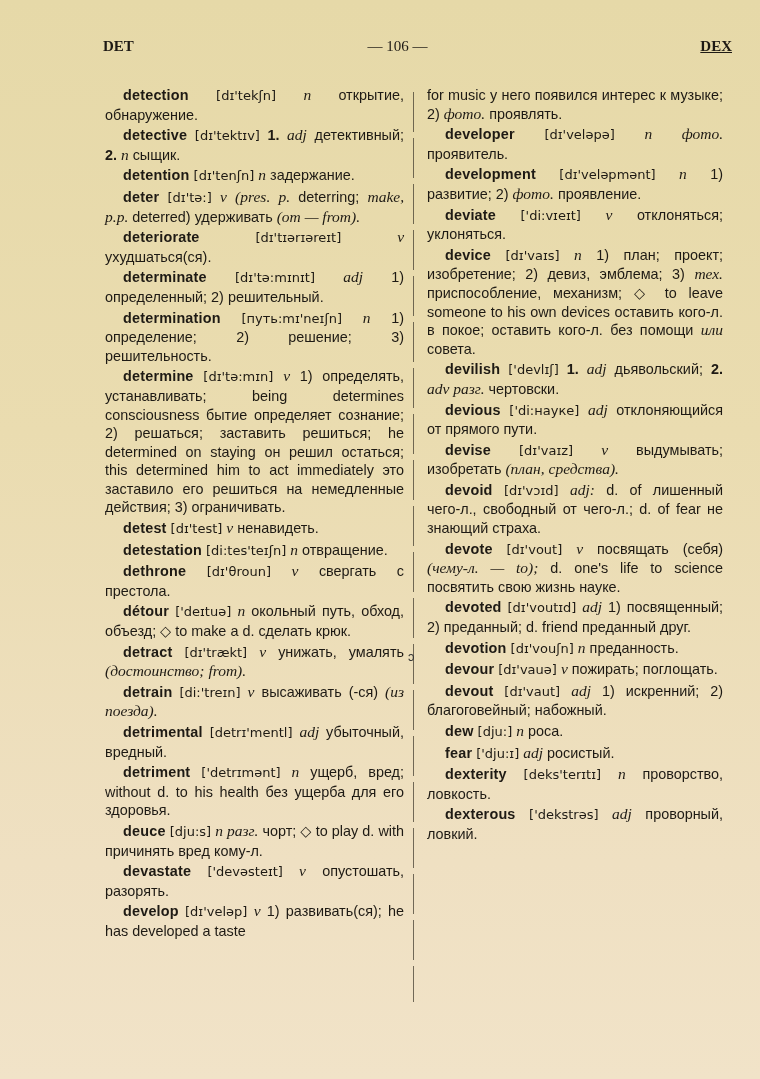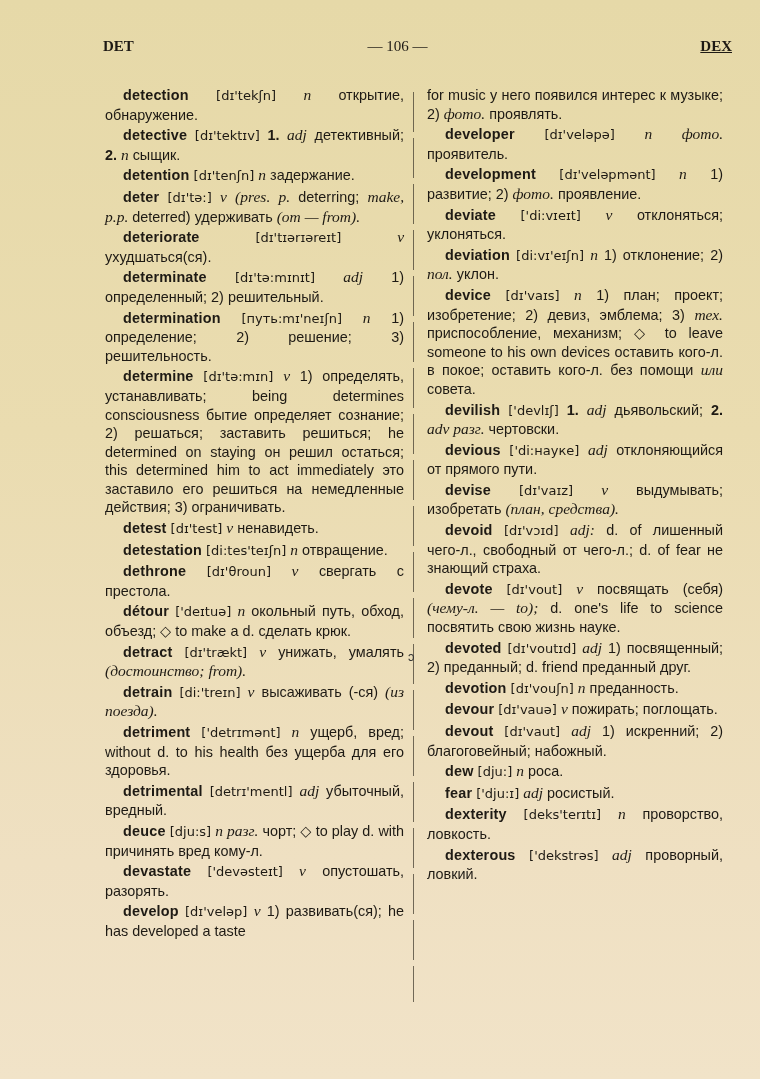--- a/index.html
+++ b/index.html
@@ -54,33 +54,32 @@
     <p class="entry"><span class="hw">deteriorate</span> <span class="tr">[dɪ'tɪərɪəreɪt]</span> <span class="it">v</span><span> ухудшаться(ся).</span></p>
     <p class="entry"><span class="hw">determinate</span> <span class="tr">[dɪ'tə:mɪnɪt]</span> <span class="it">adj</span><span> 1) определенный; 2) решительный.</span></p>
     <p class="entry"><span class="hw">determination</span> <span class="tr">[путь:mɪ'neɪʃn]</span> <span class="it">n</span><span> 1) определение; 2) решение; 3) решительность.</span></p>
     <p class="entry"><span class="hw">determine</span> <span class="tr">[dɪ'tə:mɪn]</span> <span class="it">v</span><span> 1) определять, устанавливать; being determines consciousness бытие определяет сознание; 2) решаться; заставить решиться; he determined on staying он решил остаться; this determined him to act immediately это заставило его решиться на немедленные действия; 3) ограничивать.</span></p>
     <p class="entry"><span class="hw">detest</span> <span class="tr">[dɪ'test]</span> <span class="it">v</span><span> ненавидеть.</span></p>
     <p class="entry"><span class="hw">detestation</span> <span class="tr">[di:tes'teɪʃn]</span> <span class="it">n</span><span> отвращение.</span></p>
     <p class="entry"><span class="hw">dethrone</span> <span class="tr">[dɪ'θroun]</span> <span class="it">v</span><span> свергать с престола.</span></p>
     <p class="entry"><span class="hw">détour</span> <span class="tr">['deɪtuə]</span> <span class="it">n</span><span> окольный путь, обход, объезд; ◇ to make a d. сделать крюк.</span></p>
     <p class="entry"><span class="hw">detract</span> <span class="tr">[dɪ'trækt]</span> <span class="it">v</span><span> унижать, умалять </span><span class="it">(достоинство; from).</span></p>
     <p class="entry"><span class="hw">detrain</span> <span class="tr">[di:'treɪn]</span> <span class="it">v</span><span> высаживать (-ся) </span><span class="it">(из поезда).</span></p>
+    <p class="entry"><span class="hw">detrimental</span> <span class="tr">[detrɪ'mentl]</span> <span class="it">adj</span><span> убыточный, вредный.</span></p>
     <p class="entry"><span class="hw">detriment</span> <span class="tr">['detrɪmənt]</span> <span class="it">n</span><span> ущерб, вред; without d. to his health без ущерба для его здоровья.</span></p>
-    <p class="entry"><span class="hw">detrimental</span> <span class="tr">[detrɪ'mentl]</span> <span class="it">adj</span><span> убыточный, вредный.</span></p>
     <p class="entry"><span class="hw">deuce</span> <span class="tr">[dju:s]</span> <span class="it">n разг.</span><span> чорт; ◇ to play d. with причинять вред кому-л.</span></p>
     <p class="entry"><span class="hw">devastate</span> <span class="tr">['devəsteɪt]</span> <span class="it">v</span><span> опустошать, разорять.</span></p>
     <p class="entry"><span class="hw">develop</span> <span class="tr">[dɪ'veləp]</span> <span class="it">v</span><span> 1) развивать(ся); he has developed a taste</span></p>
   </div>
 <div class="divider"></div>
 <div class="col right" id="col-right">
     <p class="entry cont"><span>for music у него появился интерес к музыке; 2) </span><span class="it">фото.</span><span> проявлять.</span></p>
     <p class="entry"><span class="hw">developer</span> <span class="tr">[dɪ'veləpə]</span> <span class="it">n фото.</span><span> проявитель.</span></p>
     <p class="entry"><span class="hw">development</span> <span class="tr">[dɪ'veləpmənt]</span> <span class="it">n</span><span> 1) развитие; 2) </span><span class="it">фото.</span><span> проявление.</span></p>
     <p class="entry"><span class="hw">deviate</span> <span class="tr">['di:vɪeɪt]</span> <span class="it">v</span><span> отклоняться; уклоняться.</span></p>
-    <p class="entry"><span class="hw">deviation</span> <span class="tr">[di:vɪ'eɪʃn]</span> <span class="it">n</span><span> 1) отклонение; 2) </span><span class="it">пол.</span><span> уклон.</span></p>
     <p class="entry"><span class="hw">device</span> <span class="tr">[dɪ'vaɪs]</span> <span class="it">n</span><span> 1) план; проект; изобретение; 2) девиз, эмблема; 3) </span><span class="it">тех.</span><span> приспособление, механизм; ◇ to leave someone to his own devices оставить кого-л. в покое; оставить кого-л. без помощи </span><span class="it">или</span><span> совета.</span></p>
     <p class="entry"><span class="hw">devilish</span> <span class="tr">['devlɪʃ]</span> <span class="num"> 1.</span><span class="it"> adj</span><span> дьявольский; </span><span class="num">2.</span><span class="it"> adv разг.</span><span> чертовски.</span></p>
     <p class="entry"><span class="hw">devious</span> <span class="tr">['di:науке]</span> <span class="it">adj</span><span> отклоняющийся от прямого пути.</span></p>
     <p class="entry"><span class="hw">devise</span> <span class="tr">[dɪ'vaɪz]</span> <span class="it">v</span><span> выдумывать; изобретать </span><span class="it">(план, средства).</span></p>
     <p class="entry"><span class="hw">devoid</span> <span class="tr">[dɪ'vɔɪd]</span> <span class="it">adj:</span><span> d. of лишенный чего-л., свободный от чего-л.; d. of fear не знающий страха.</span></p>
     <p class="entry"><span class="hw">devote</span> <span class="tr">[dɪ'vout]</span> <span class="it">v</span><span> посвящать (себя) </span><span class="it">(чему-л. — to);</span><span> d. one's life to science посвятить свою жизнь науке.</span></p>
     <p class="entry"><span class="hw">devoted</span> <span class="tr">[dɪ'voutɪd]</span> <span class="it">adj</span><span> 1) посвященный; 2) преданный; d. friend преданный друг.</span></p>
     <p class="entry"><span class="hw">devotion</span> <span class="tr">[dɪ'vouʃn]</span> <span class="it">n</span><span> преданность.</span></p>
     <p class="entry"><span class="hw">devour</span> <span class="tr">[dɪ'vauə]</span> <span class="it">v</span><span> пожирать; поглощать.</span></p>
     <p class="entry"><span class="hw">devout</span> <span class="tr">[dɪ'vaut]</span> <span class="it">adj</span><span> 1) искренний; 2) благоговейный; набожный.</span></p>

